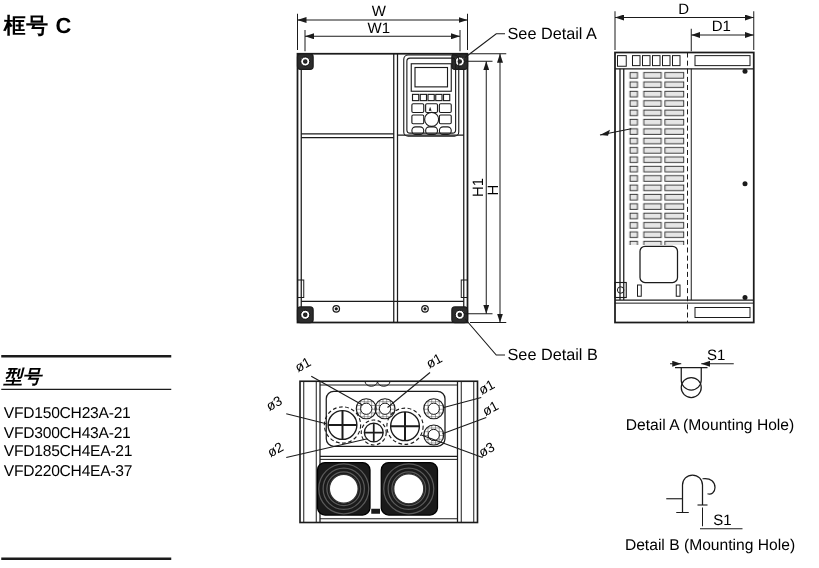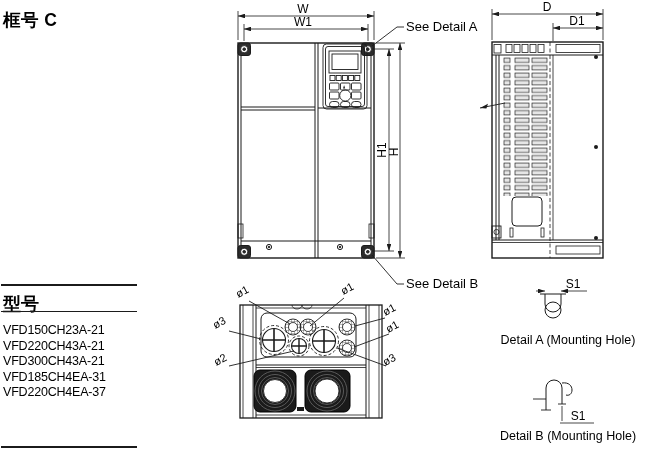--- a/index.html
+++ b/index.html
@@ -7,39 +7,38 @@
         font-family:"Liberation Sans",sans-serif;color:#000;}
   #page svg{position:absolute;left:0;top:0;}
   svg text{font-family:"Liberation Sans",sans-serif;fill:#000;stroke:none;}
   .dim{font-size:12px;}
   .holelbl{font-size:11px;}
   .callout{font-size:13px;}
   .caption{font-size:12.5px;}
   .page-title{position:absolute;left:3px;top:8px;font-size:17.5px;font-weight:bold;letter-spacing:.5px;}
   .tbl-line{position:absolute;left:1px;width:136px;border-top:2px solid #1b1b1b;height:0;}
   .tbl-line.thin{border-top-width:1.5px;}
-  .tbl-header{position:absolute;left:3px;top:292px;font-size:18px;font-weight:bold;}
+  .tbl-header{position:absolute;left:3px;top:292px;font-size:15px;font-weight:bold;font-style:italic;}
   .models{position:absolute;left:3px;top:323px;font-size:12.5px;line-height:15.6px;letter-spacing:-0.2px;white-space:nowrap;}
 </style>
 </head>
 <body>
 
 <div id="page">
 
   <div class="page-title">框号 C</div>
 
   <div>
     <div class="tbl-line" style="top:284px"></div>
     <div class="tbl-header">型号</div>
     <div class="tbl-line thin" style="top:311px"></div>
     <div class="models">
       <div>VFD150CH23A-21</div>
-      <div>VFD220CH43A-21</div>
       <div>VFD300CH43A-21</div>
-      <div>VFD185CH4EA-31</div>
+      <div>VFD185CH4EA-21</div>
       <div>VFD220CH4EA-37</div>
     </div>
     <div class="tbl-line" style="top:446px"></div>
   </div>
 
   <svg width="655" height="454" viewBox="0 0 655 454">
     <defs>
       <marker id="arr" orient="auto-start-reverse" markerWidth="9" markerHeight="6" refX="9" refY="3">
         <path d="M0,0 L9,3 L0,6 Z" fill="#1b1b1b"></path>
       </marker>

